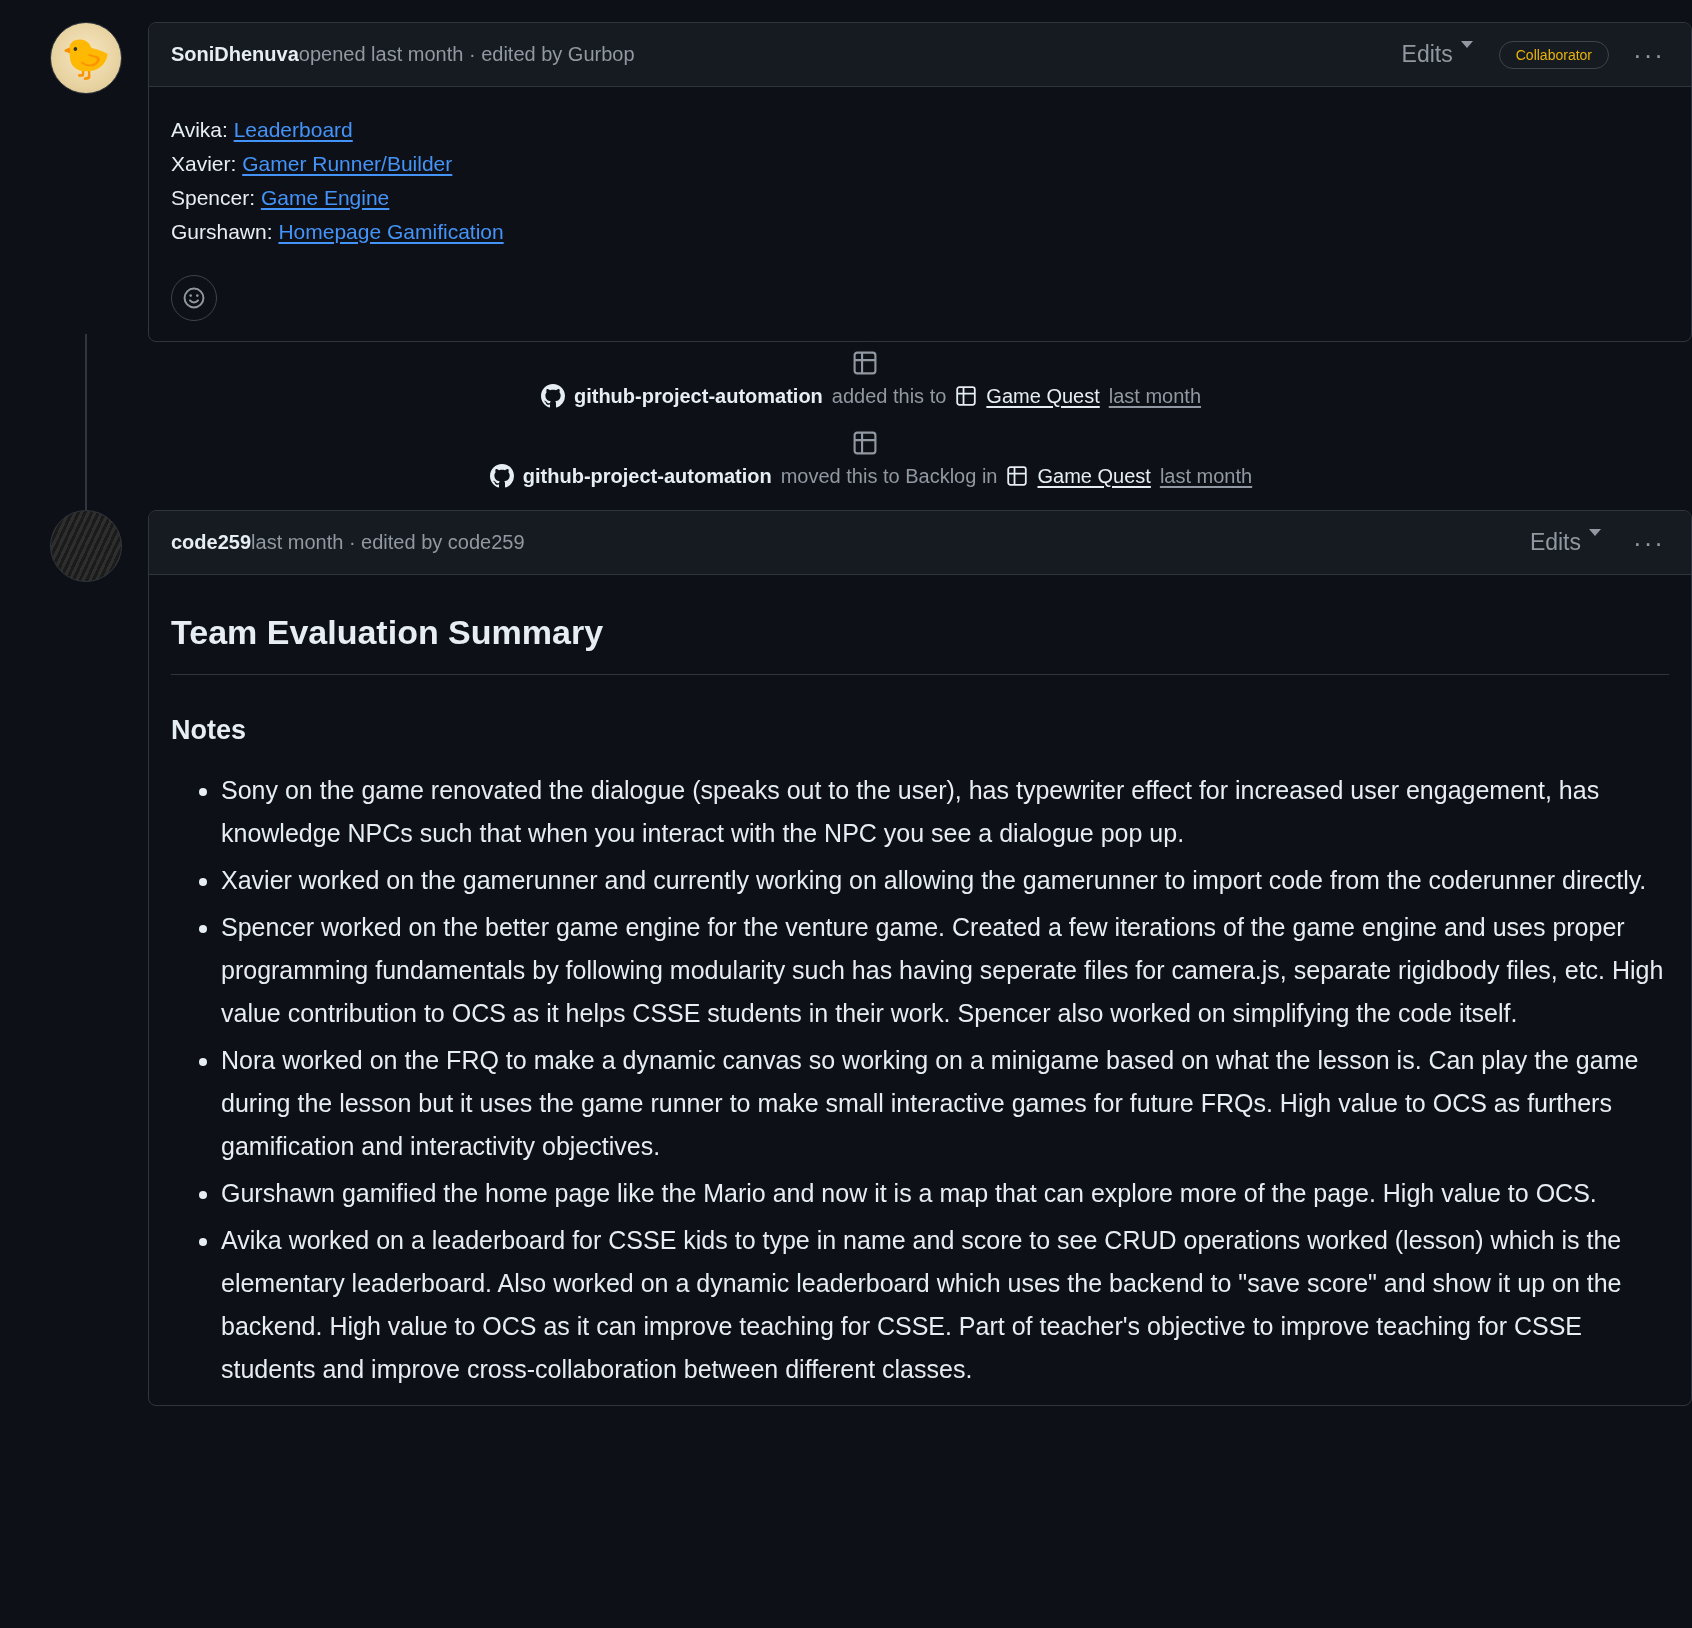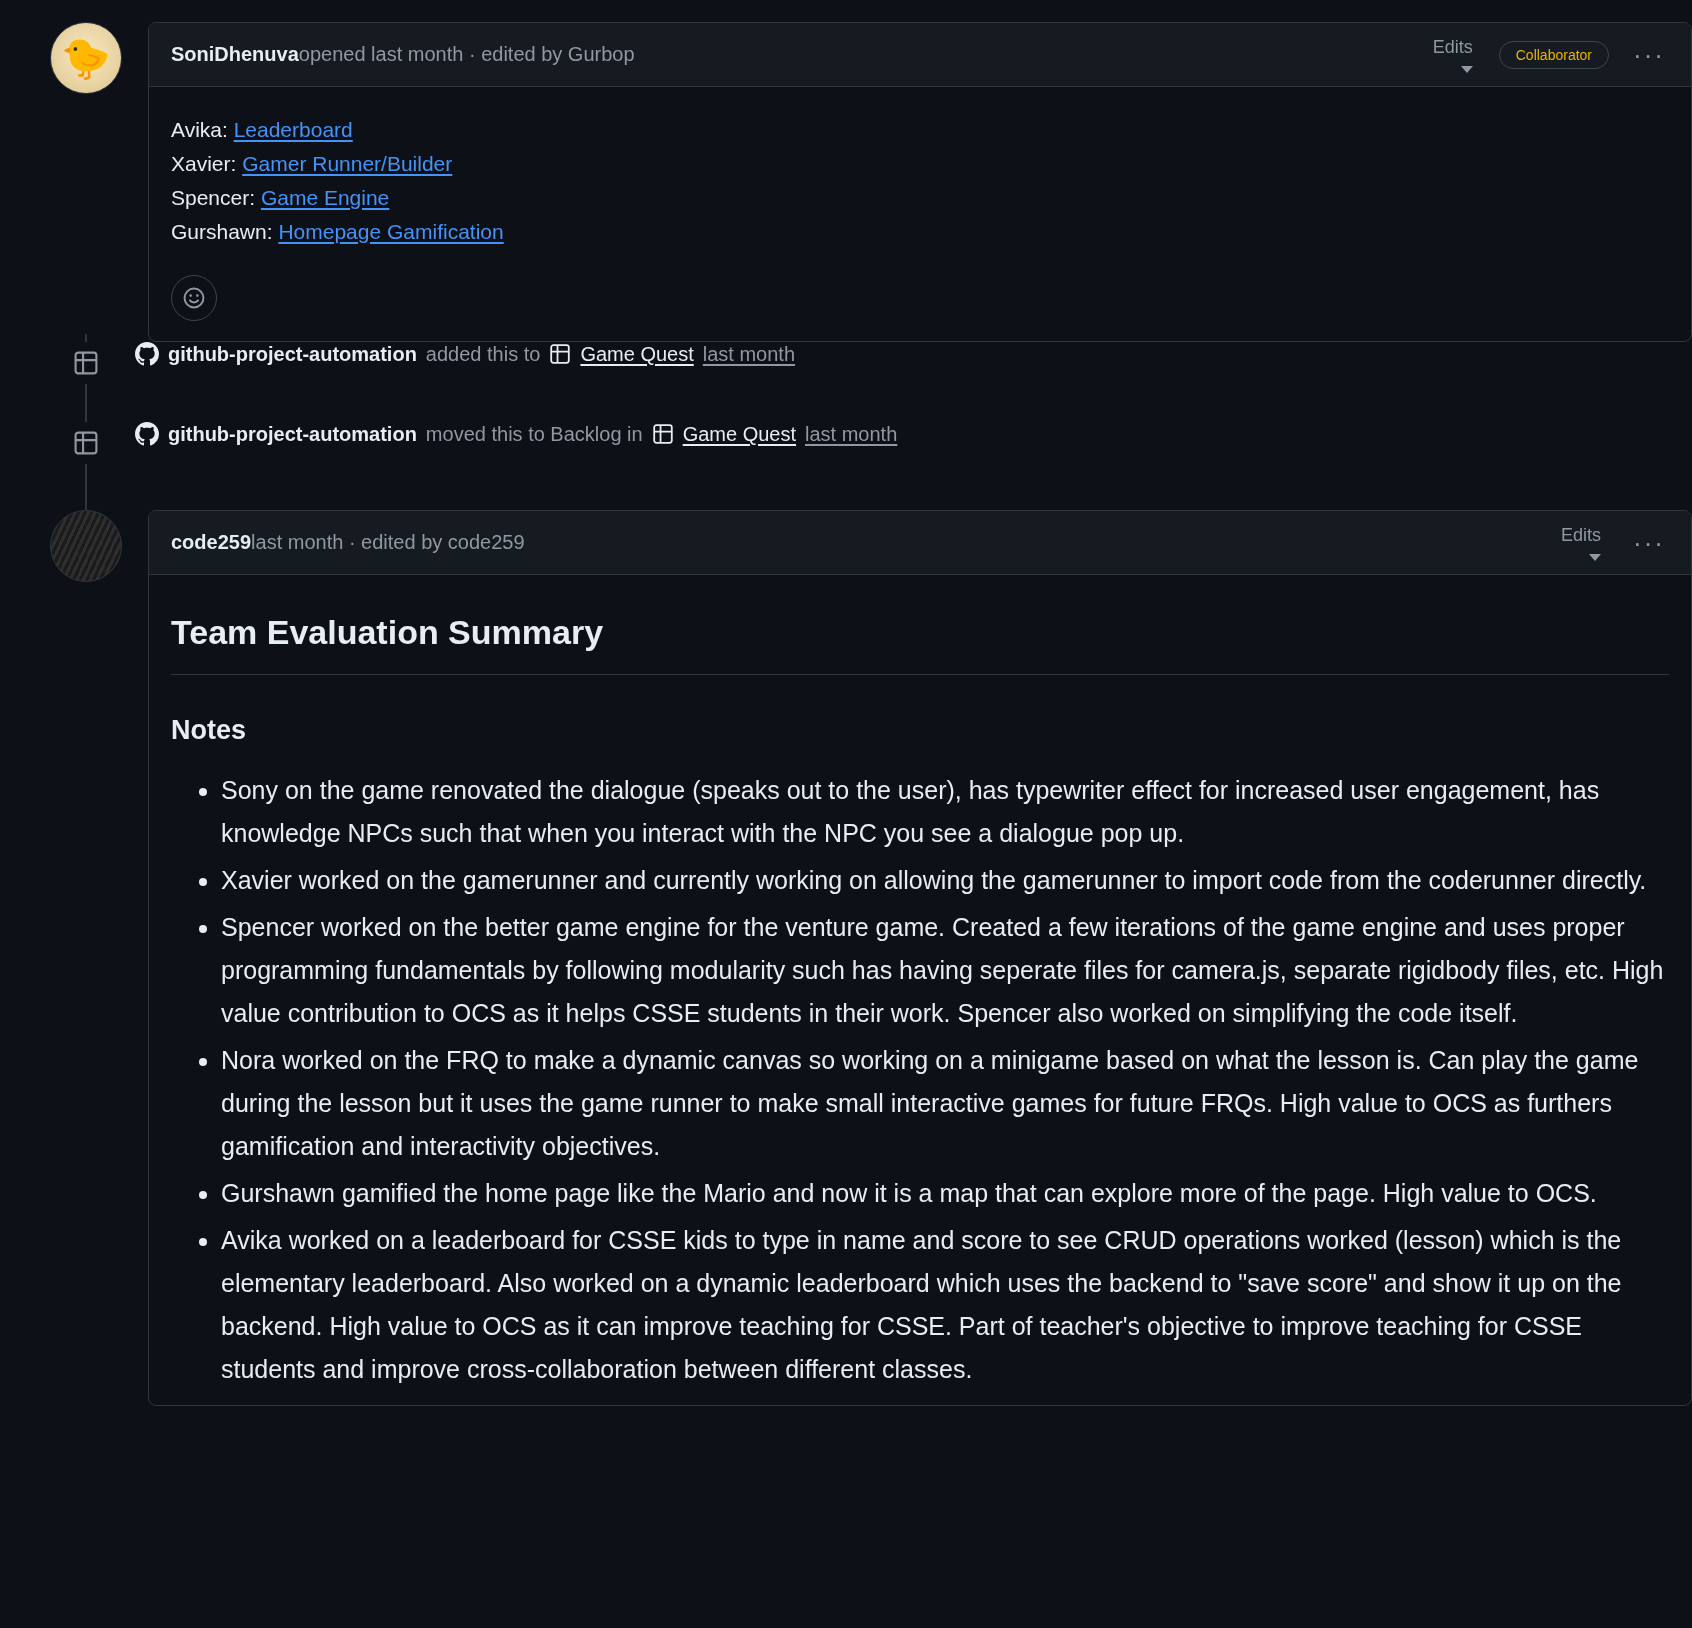--- a/index.html
+++ b/index.html
@@ -77,28 +77,27 @@
   .comment-header .author {
     font-weight: 700;
     color: #e6edf3;
   }
   .comment-header .meta {
     color: #9198a1;
   }
   .header-spacer { flex: 1 1 auto; }
   .edits-btn {
     display: flex;
-    align-items: flex-end;
+    align-items: flex-start;
     gap: 8px;
     color: #9198a1;
-    font-size: 18px;
+    font-size: 23px;
     padding: 5px 8px;
     border-radius: 6px;
     cursor: pointer;
-    flex-direction: column;
   }
   .caret {
     width: 0; height: 0;
     border-left: 6px solid transparent;
     border-right: 6px solid transparent;
     border-top: 7px solid #9198a1;
   }
   .collab-badge {
     margin-left: 18px;
     border: 1px solid #3d444d;
@@ -156,24 +155,25 @@
     content: "";
     position: absolute;
     left: 35px;
     top: -8px;
     bottom: -8px;
     width: 2px;
     background: #30363d;
   }
   .event {
     display: flex;
-    align-items: flex-start;
+    align-items: center;
     height: 80px;
     position: relative;
     padding-left: 0;
+    flex-direction: column;
   }
   .event-icon {
     position: relative;
     z-index: 2;
     width: 42px;
     height: 42px;
     margin-left: 15px;
     margin-right: 28px;
     border-radius: 50%;
     background: #0d1117;

